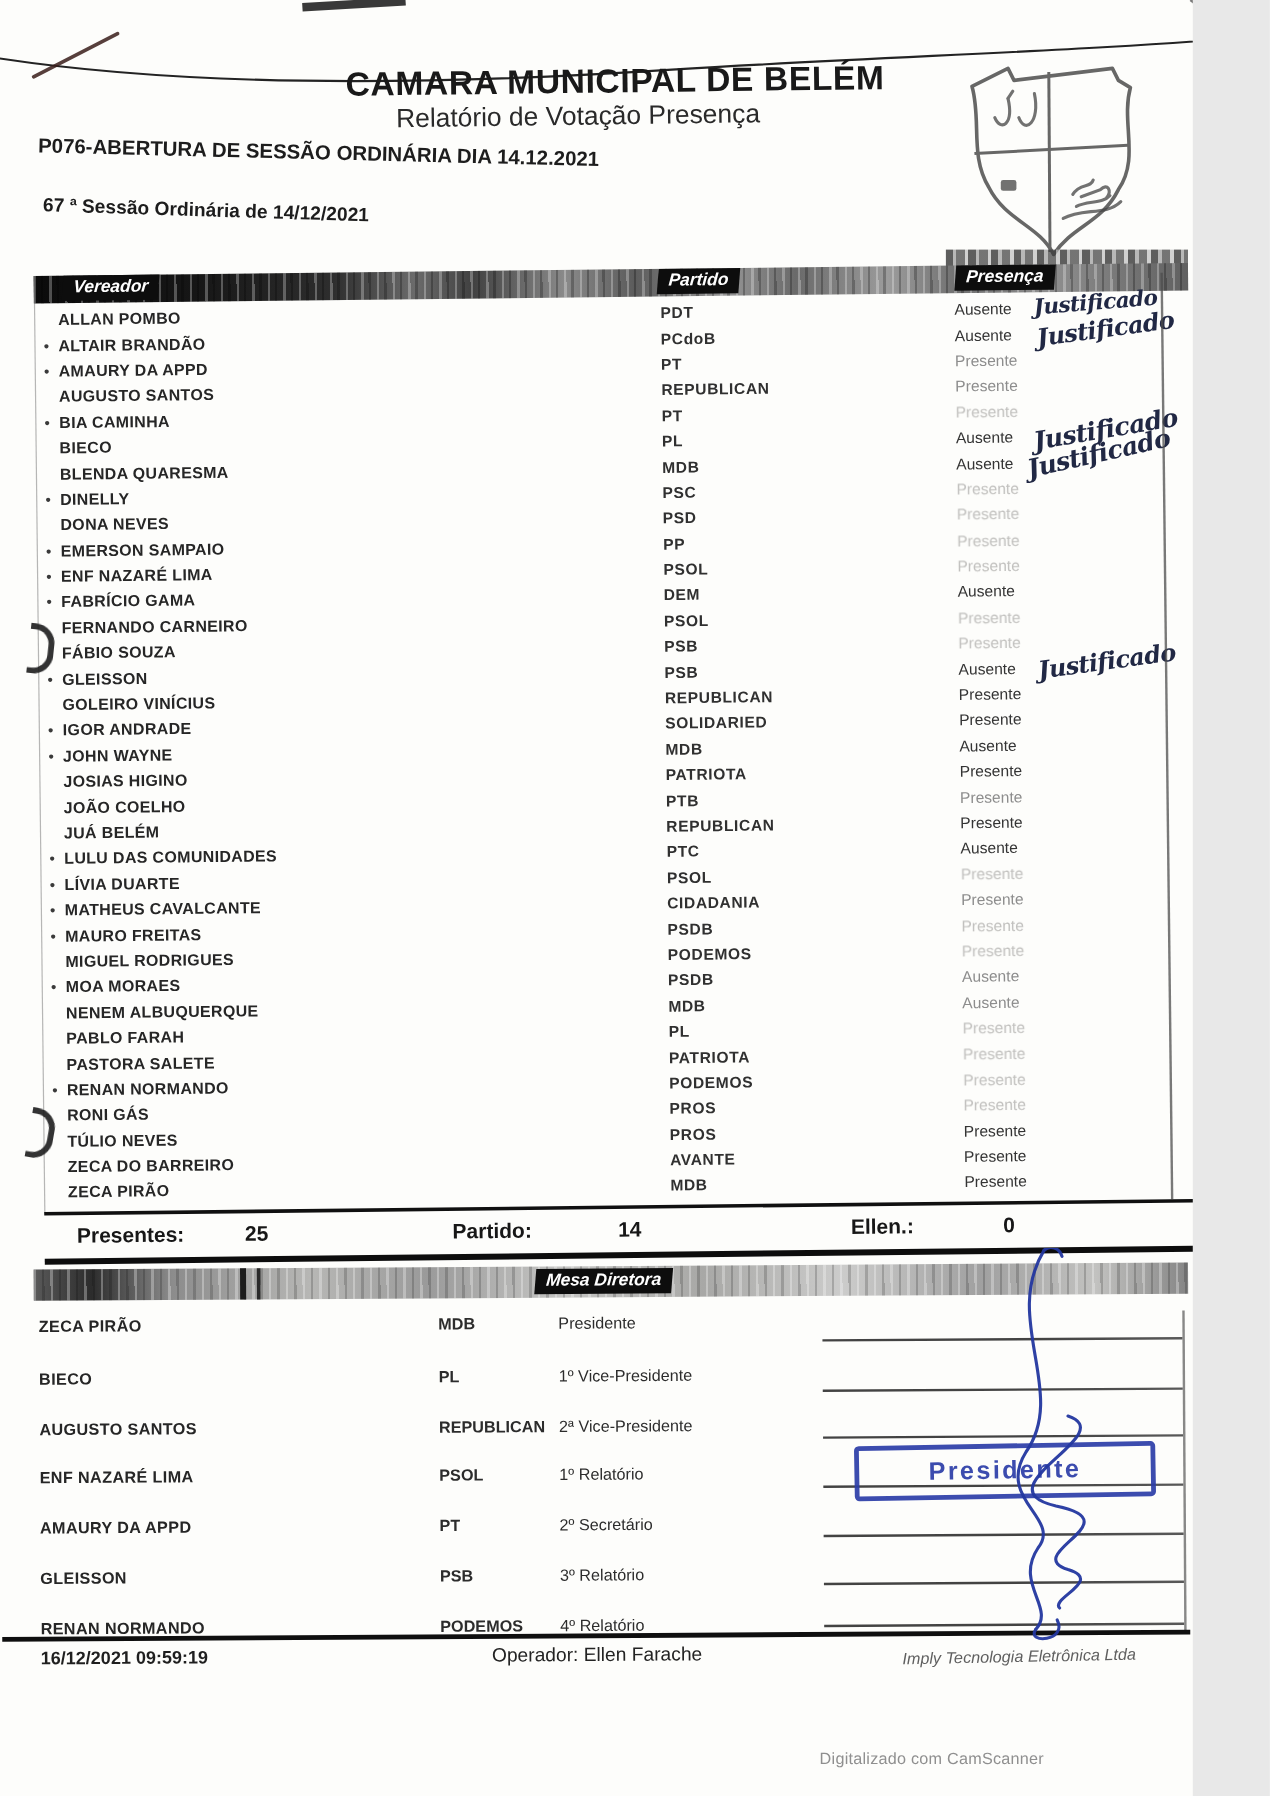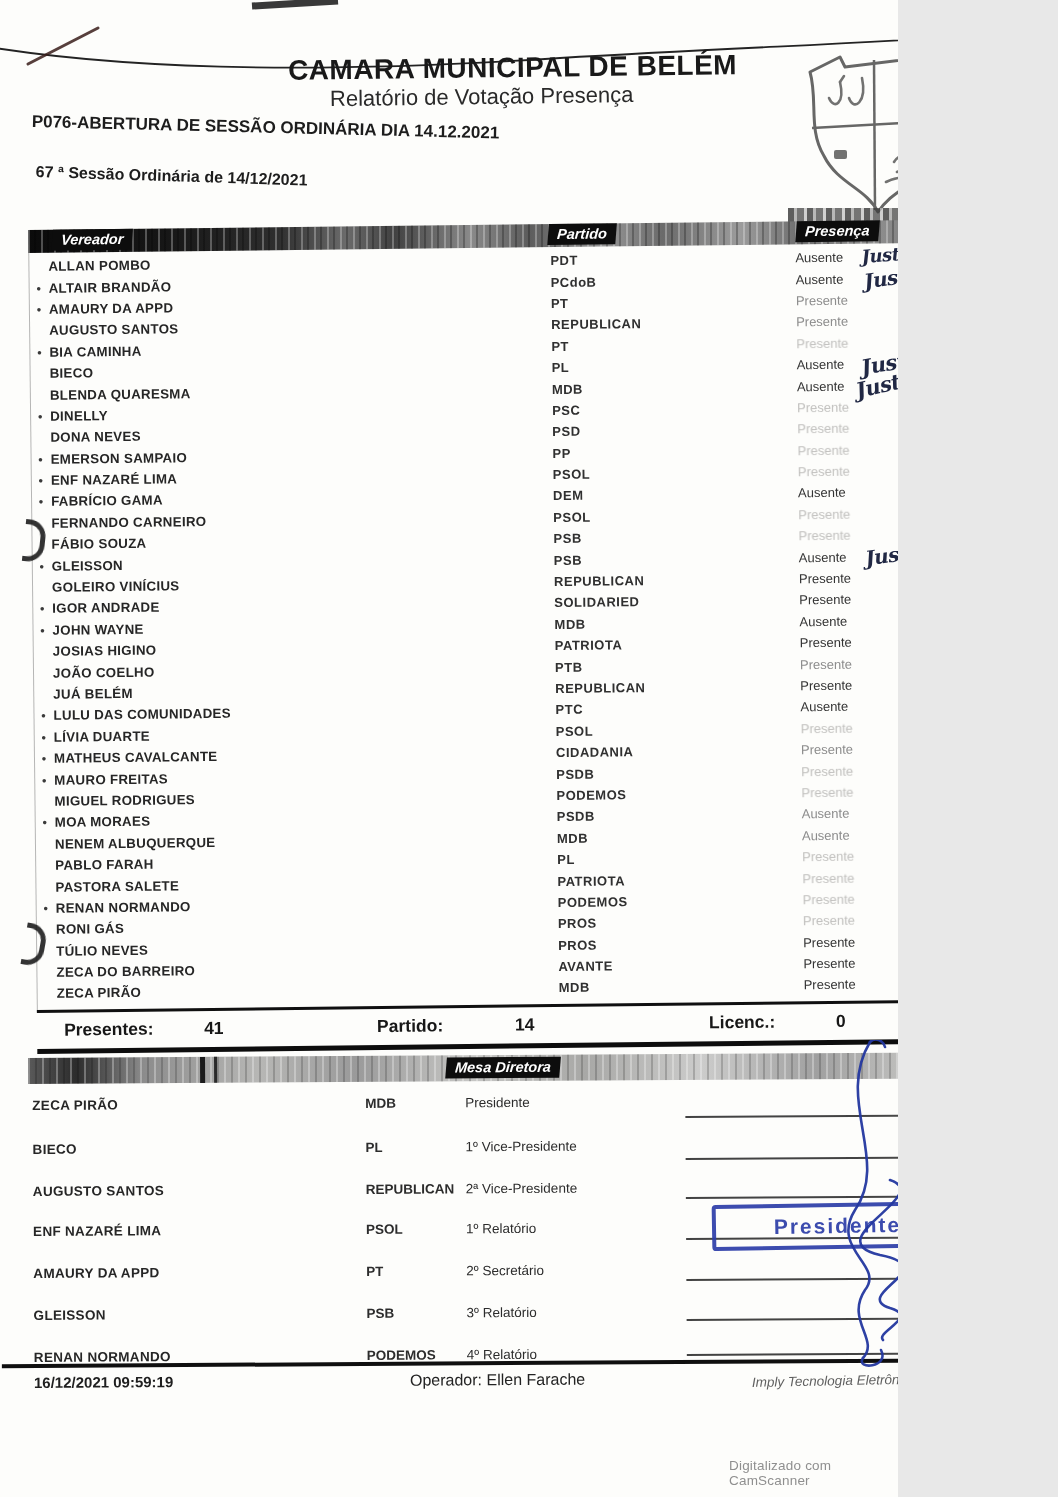--- a/index.html
+++ b/index.html
@@ -1,16 +1,16 @@
 <!DOCTYPE html>
 <html><head>
 <meta charset="utf-8">
 <style>
   html,body{margin:0;padding:0;background:#e8e8e8;}
-  .page{position:relative;width:898px;height:1497px;background:#fdfdfb;overflow:hidden;
+  .page{position:relative;width:994px;height:1497px;background:#fdfdfb;overflow:hidden;
         font-family:"Liberation Sans",sans-serif;color:#222;text-decoration:underline;}
   .abs{position:absolute;}
 
   
   .doc-title{left:288px;top:52px;font-size:28px;font-weight:bold;letter-spacing:.5px;color:#191919;
              transform:rotate(-.7deg);white-space:nowrap;}
   .doc-subtitle{left:330px;top:84px;font-size:22px;color:#2a2a2a;transform:rotate(-.8deg);white-space:nowrap;}
   .doc-code{left:32px;top:112px;font-size:17px;font-weight:bold;color:#1d1d1d;transform:rotate(1.4deg);
             transform-origin:0 0;white-space:nowrap;}
   .doc-session{left:36px;top:163px;font-size:16px;font-weight:bold;color:#1d1d1d;transform:rotate(1.8deg);
@@ -78,21 +78,21 @@
          font-size:21px;font-weight:bold;letter-spacing:2px;color:#2c3da8;opacity:.92;}
 
   
   .punch{width:16px;height:32px;border:5px solid #181818;border-left:none;
          border-radius:0 17px 17px 0;opacity:.88;filter:blur(.3px);}
   .punch1{left:24px;top:520px;transform:rotate(6deg);}
   .punch2{left:24px;top:924px;transform:rotate(10deg);}
   .edge-line{left:1034px;top:54px;width:2px;height:168px;background:#8d8d8d;opacity:.75;}
   .edge-shadow{left:1042px;top:0;width:16px;height:100%;
          background:linear-gradient(90deg,rgba(0,0,0,0),rgba(0,0,0,.12));}
-  .camscanner{left:683px;top:1458px;font-size:13.5px;color:#8f8f8f;letter-spacing:.2px;margin-left:46px;}
+  .camscanner{left:683px;top:1458px;font-size:13.5px;color:#8f8f8f;letter-spacing:.2px;}
 </style>
 </head>
 <body>
 
 <div class="page">
 
   <svg class="abs" style="left:0;top:0;" width="1058" height="130" viewBox="0 0 1058 130">
     <path d="M-5,48 C150,72 350,72 560,58 C760,46 920,42 1050,30" fill="none" stroke="#232323" stroke-width="1.8"></path>
     <path d="M28,64 L98,28" fill="none" stroke="#3a1d1a" stroke-width="3" stroke-linecap="round" opacity=".85"></path>
     <path d="M252,6 L338,1" fill="none" stroke="#161616" stroke-width="7" opacity=".85"></path>
@@ -444,24 +444,24 @@
     <span class="cpres">
       <span class="pres-text f-dark">Presente</span>
       
     </span>
   </div>
       </div>
     <div class="abs vline-left"></div>
     <div class="abs vline-right"></div>
     <div class="totals">
       <span class="t-pl">Presentes:</span>
-      <span class="t-pv">41</span>
+      <span class="t-pv">25</span>
       <span class="t-al">Partido:</span>
       <span class="t-av">14</span>
-      <span class="t-ll">Licenc.:</span>
+      <span class="t-ll">Ellen.:</span>
       <span class="t-lv">0</span>
     </div>
   </div>
 
   <div class="abs punch punch1"></div>
   <div class="abs punch punch2"></div>
 
   <div class="abs mesa-area">
     <div class="mesa-band">
       <span class="mesa-tick"></span>

